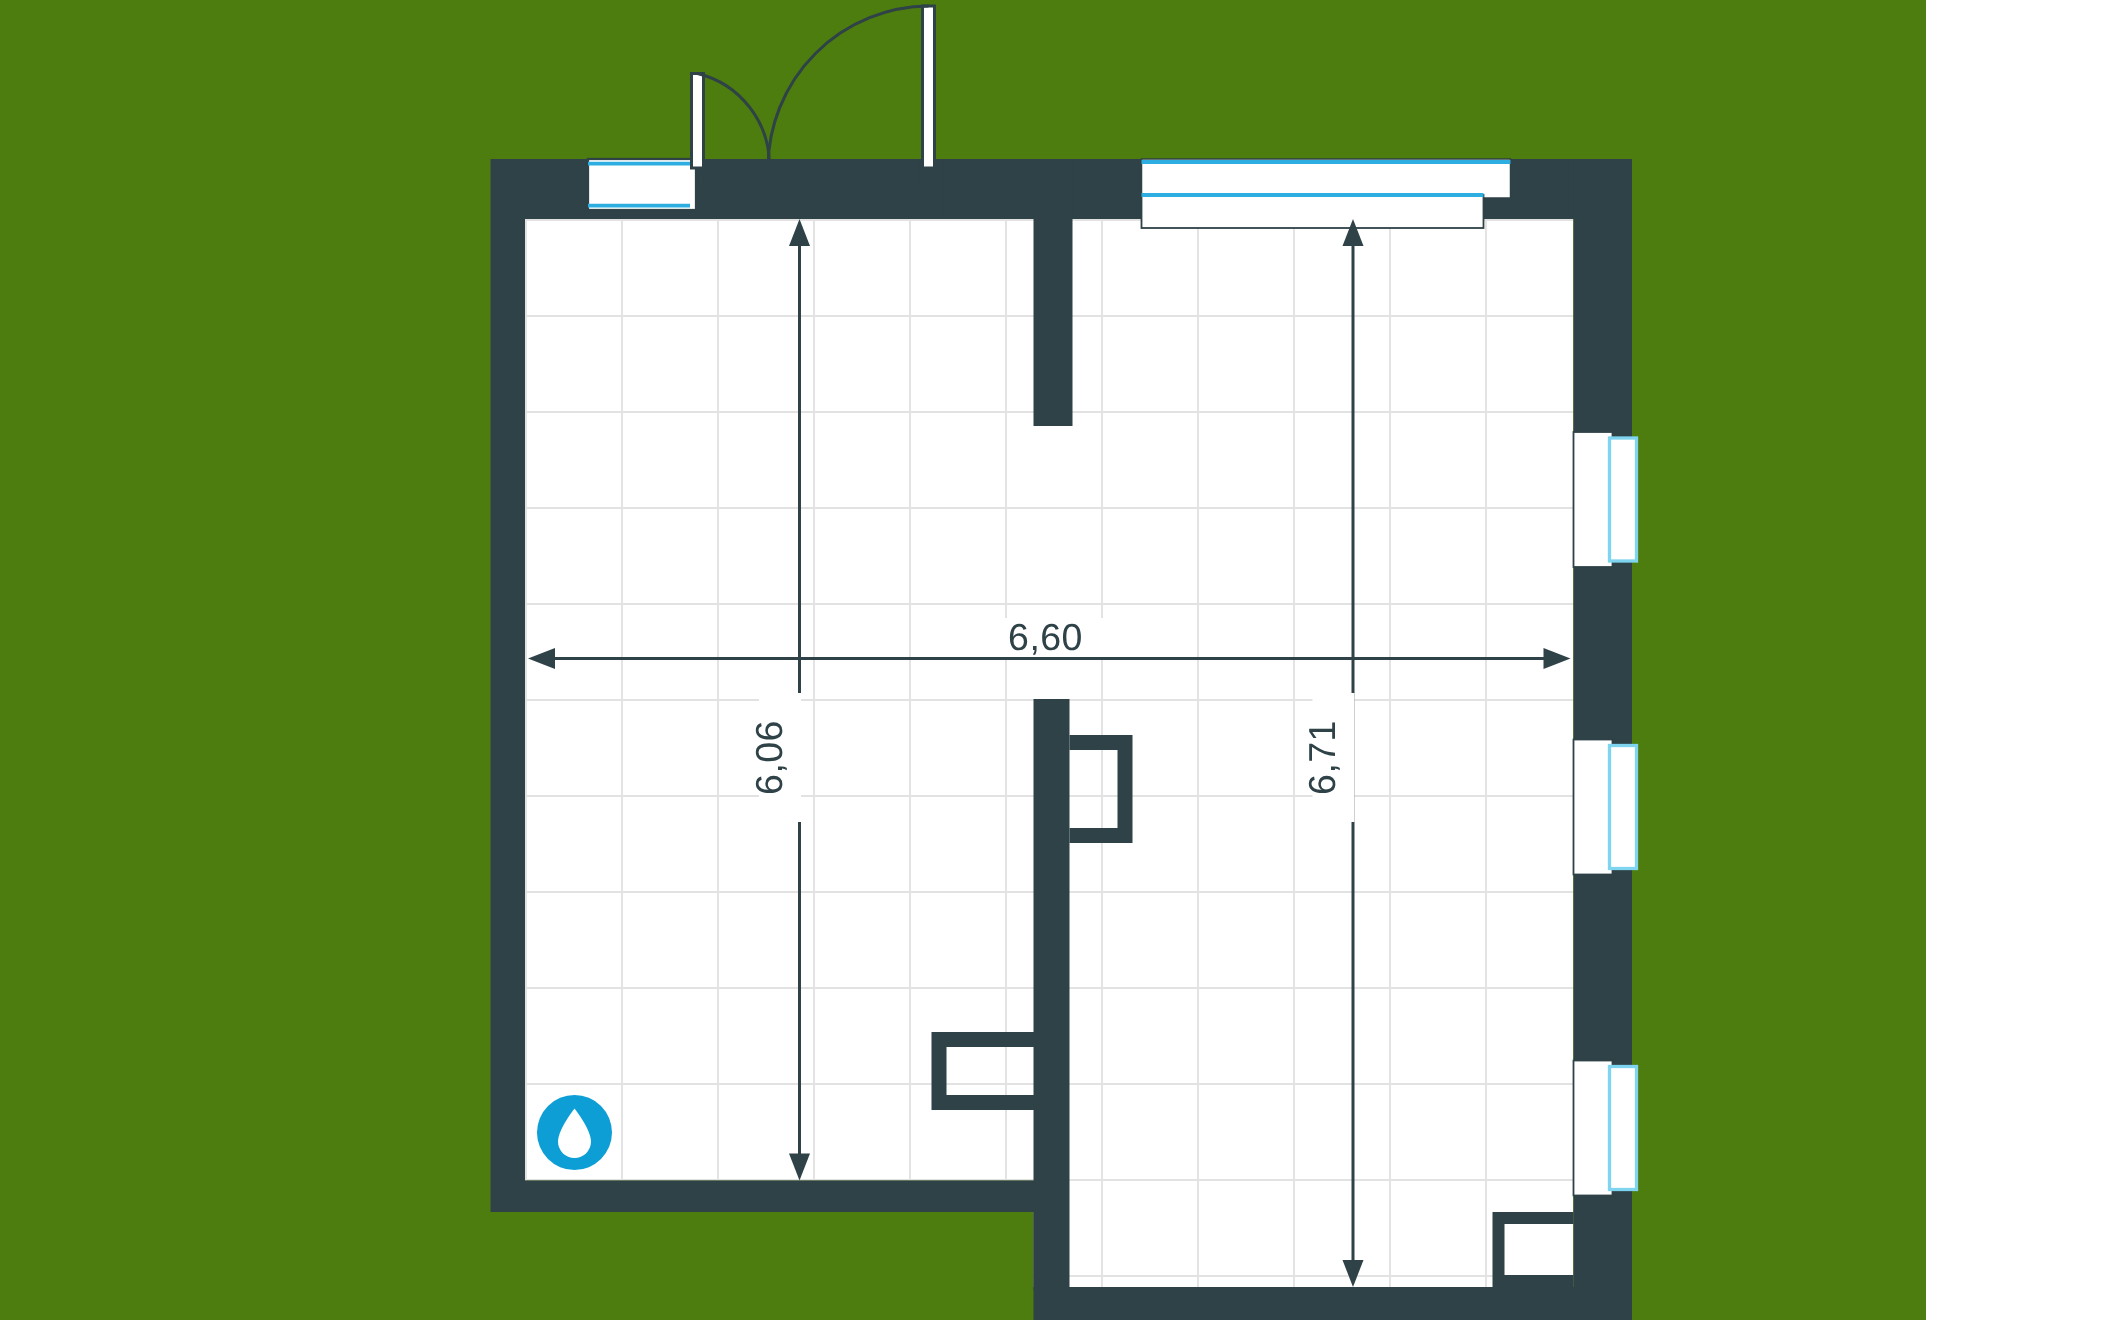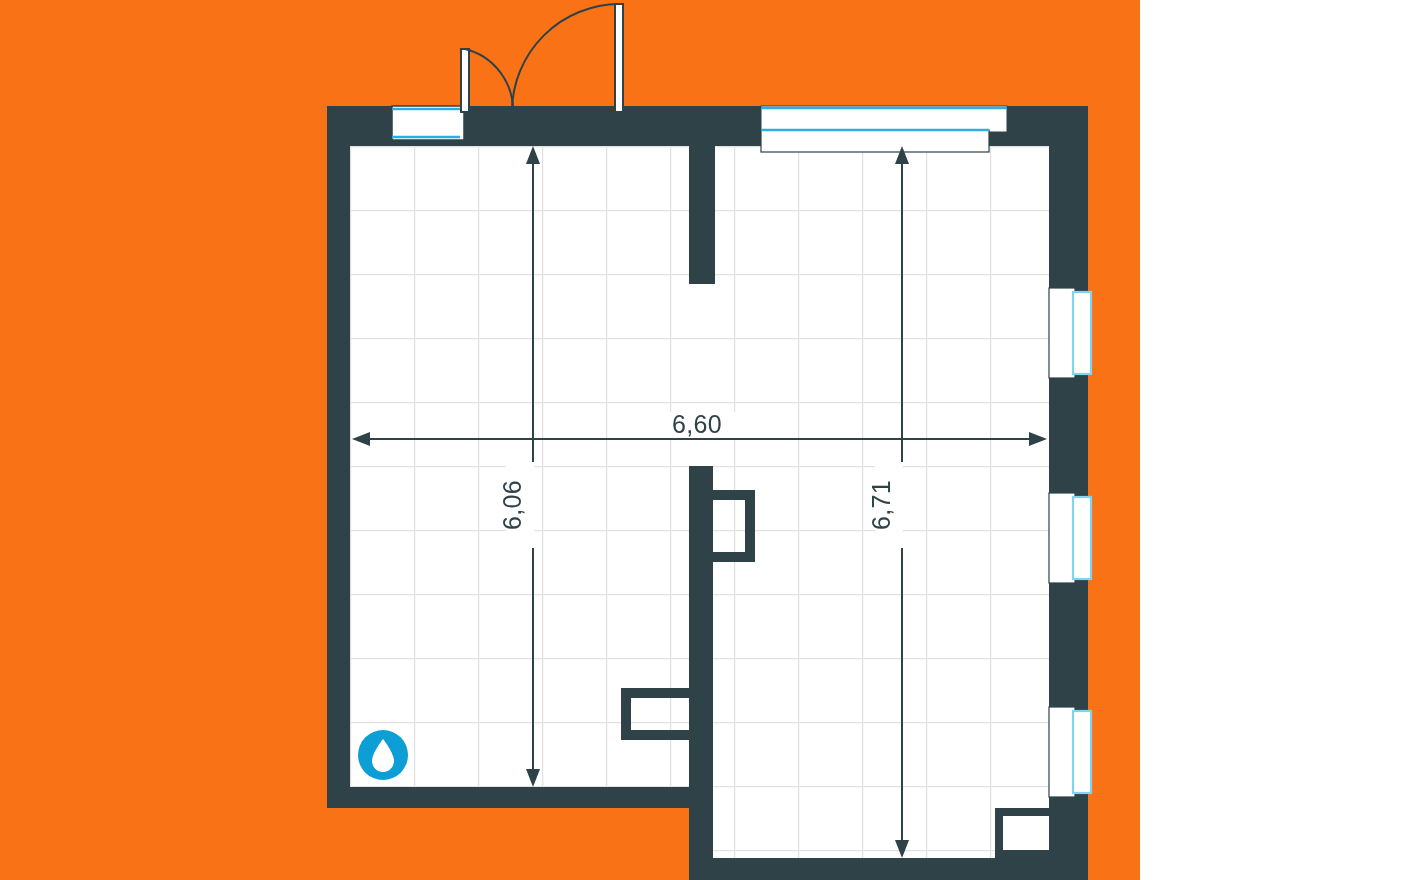--- a/index.html
+++ b/index.html
@@ -9,23 +9,23 @@
     background: #ffffff;
   }
   body {
     width: 1416px;
     height: 880px;
     overflow: hidden;
     font-family: "Liberation Sans", sans-serif;
   }
   #plan-root {
     position: relative;
-    width: 1140px;
+    width: 1284px;
     height: 880px;
-    background: #f97316;
+    background: #4d7c0f;
   }
   #floorplan-svg {
     display: block;
     width: 1416px;
     height: 880px;
   }
   .dim-label {
     font-family: "Liberation Sans", sans-serif;
     font-size: 25px;
     fill: #2e4247;

